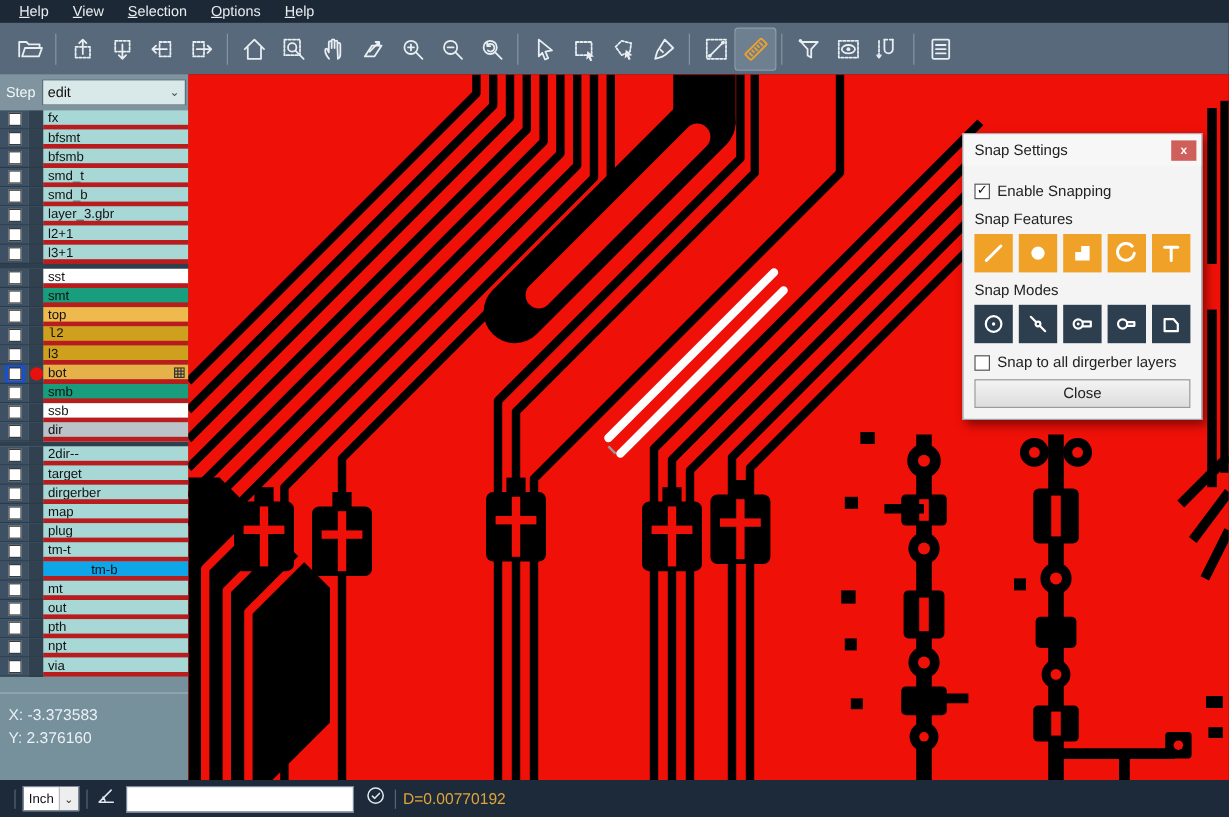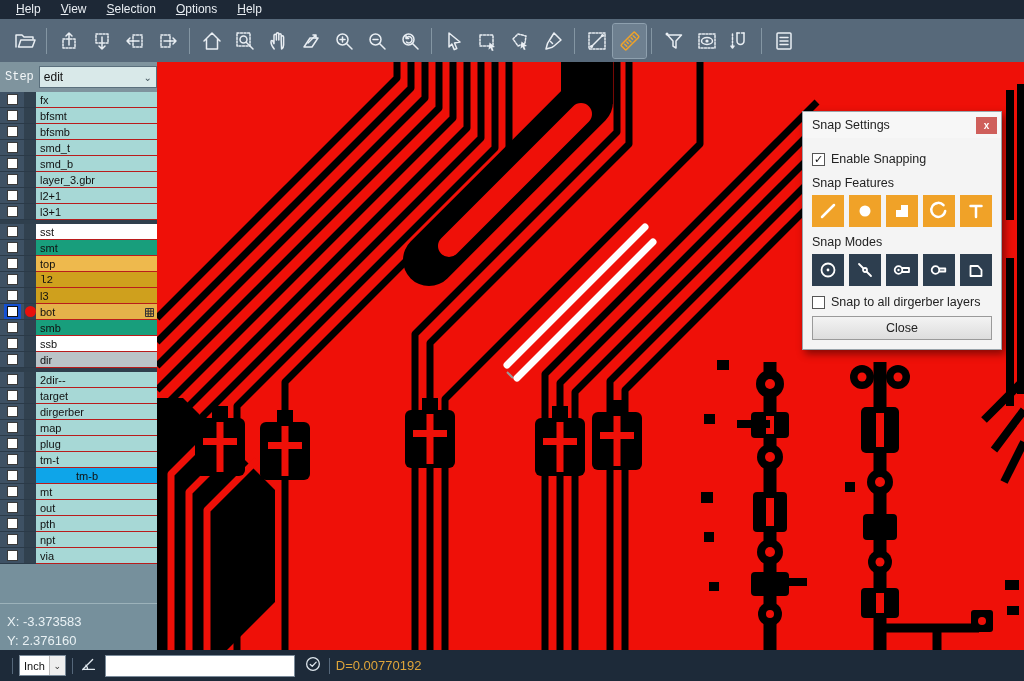--- a/index.html
+++ b/index.html
@@ -18,34 +18,34 @@
   .tbtn svg { stroke:#e9eef3; fill:none; stroke-width:1.5; stroke-linecap:round; stroke-linejoin:round; }
   .tbtn.active { background:#6e8090; outline:1px solid #8ea0ae; }
   .tsep { width:1px; height:26px; background:#8496a3; margin:0 5px; }
 
   
   .main { flex:1 1 auto; display:flex; height:588px; }
 
   
   .sidebar { width:157px; flex:0 0 auto; background:#7a919e; display:flex; flex-direction:column; font-size:11px; }
   .steprow { height:30px; background:#7f949e; display:flex; align-items:center; padding-left:5px; flex:0 0 auto; }
-  .steprow .steplabel { color:#f2f6f8; font-size:12px; margin-right:5px;font-family:Liberation Mono, monospace; }
+  .steprow .steplabel { color:#f2f6f8; font-size:12px; margin-right:5px; }
   .stepselect { width:120px; height:22px; background:#d9e9e9; border:1px solid #5a6f7c; display:flex; align-items:center; justify-content:space-between; padding:0 4px; color:#111; font-size:12px; }
   .stepselect .chev { color:#44565f; font-size:10px; }
   .layers { flex:0 0 auto; }
   .lrow { height:16px; display:flex; align-items:stretch; }
   .cbcol { width:24px; background:#3e5164; display:flex; align-items:center; justify-content:center; flex:0 0 auto; border-bottom:1px solid #2b3a48; }
   .cb { width:11px; height:11px; background:#fff; border:1px solid #3a3a3a; }
   .cbsel { background:#1450d2; padding:2px; width:17px; height:15px; display:flex; align-items:center; justify-content:center; }
   .cbsel .cb { border-color:#111; }
   .gapcol { width:12px; background:#31414f; border-bottom:1px solid #2b3a48; position:relative; flex:0 0 auto; }
   .reddot { position:absolute; left:1px; top:2px; width:11px; height:11px; border-radius:50%; background:#e8100c; }
-  .namecell { flex:1 1 auto; color:#111; padding:1px 3px 0 4px; border-bottom:1px solid #b91c1c; white-space:nowrap; overflow:hidden; display:flex; justify-content:space-between; align-items:center; }
+  .namecell { flex:1 1 auto; color:#111; padding:1px 3px 0 4px; border-bottom:4px solid #b91c1c; white-space:nowrap; overflow:hidden; display:flex; justify-content:space-between; align-items:center; }
   .ggap { height:4px; background:#2f3f4d; }
-  .sidefill { flex:1 1 auto; background:#76909c; display:flex; flex-direction:column; justify-content:flex-end; }
+  .sidefill { flex:1 1 auto; background:#76909c; display:flex; flex-direction:column; justify-content:flex-end; padding-bottom:26px; }
   .sdiv { height:1px; background:#9cb2ba; margin:0 0 8px 0; }
   .coord { color:#e9f1f4; font-size:13px; padding-left:7px; line-height:19px; }
 
   
   .canvas { position:relative; width:867px; height:588px; flex:0 0 auto; background:#ef1008; }
   .canvas svg.board { position:absolute; left:0; top:0; }
 
   
   .dialog { position:absolute; left:802px; top:111px; width:200px; background:#f4f4f4; border:1px solid #9aa4ab; box-shadow:3px 4px 8px rgba(0,0,0,.45); font-size:12.5px; color:#222; }
   .dtitle { height:26px; display:flex; align-items:center; justify-content:space-between; padding:0 4px 0 9px; background:#f7f7f7; }

